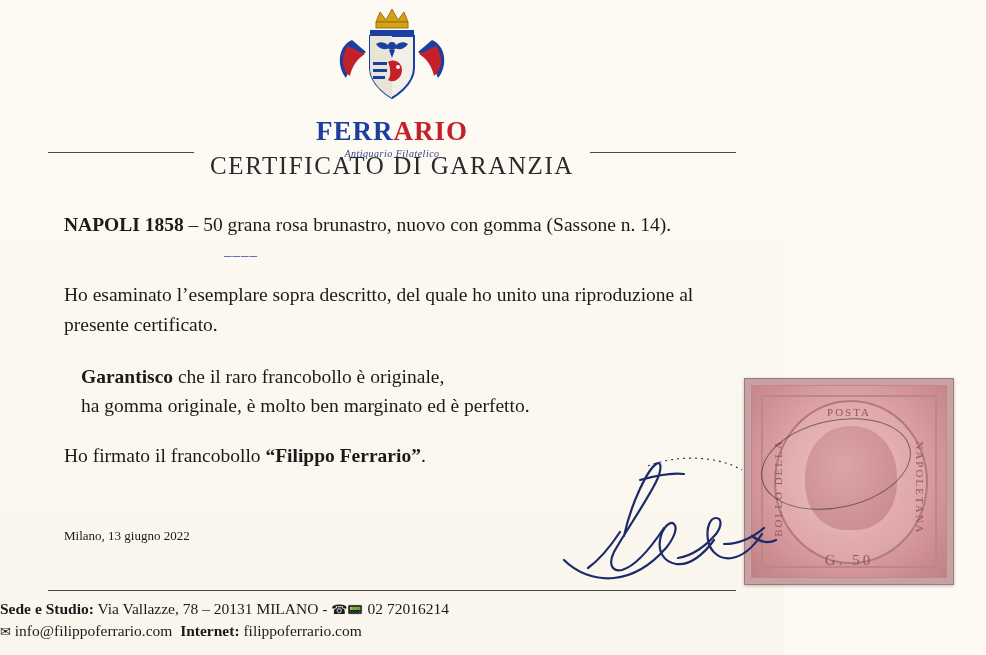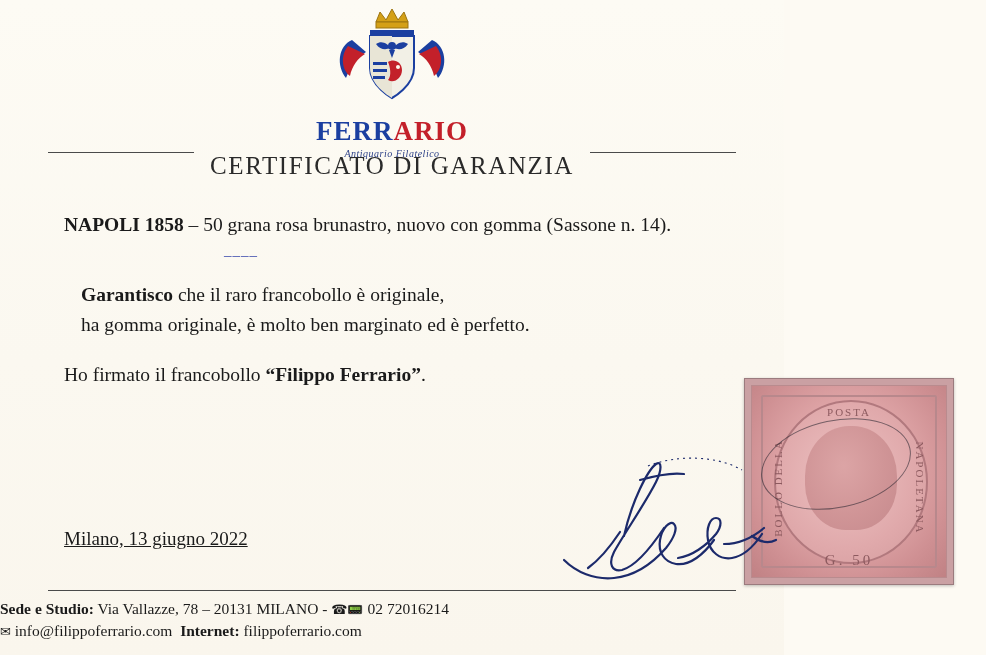--- a/index.html
+++ b/index.html
@@ -96,22 +96,21 @@
   }
   .para {
     margin: 0 0 22px 0;
   }
   .para.tight { margin-bottom: 20px; margin-left: 17px; }
   .para b { font-weight: bold; }
   .date {
     position: absolute;
     top: 528px;
     left: 64px;
-    font-size: 19px;
-    text-decoration: underline;
+    font-size: 13px;
   }
 
   
   .stamp {
     position: absolute;
     left: 744px;
     top: 378px;
     width: 208px;
     height: 205px;
     background: #caa0a3;
@@ -268,20 +267,21 @@
     <div class="rule"></div>
     <div class="title">CERTIFICATO DI GARANZIA</div>
     <div class="rule"></div>
   </div>
 
   <div class="body-text">
     <p class="lead">
       <b>NAPOLI 1858</b><span> – 50 grana rosa brunastro, nuovo con gomma (Sassone n. 14).</span>
     </p>
     <p class="dashes">––––</p>
+    <p class="para">Ho esaminato l’esemplare sopra descritto, del quale ho unito una riproduzione al presente certificato.</p>
     <p class="para tight">
       <b>Garantisco</b><span> che il raro francobollo è originale,</span><br>
       <span>ha gomma originale, è molto ben marginato ed è perfetto.</span>
     </p>
     <p class="para">
       <span>Ho firmato il francobollo </span><b>“Filippo Ferrario”</b><span>.</span>
     </p>
   </div>
 
   <div class="date">Milano, 13 giugno 2022</div>

